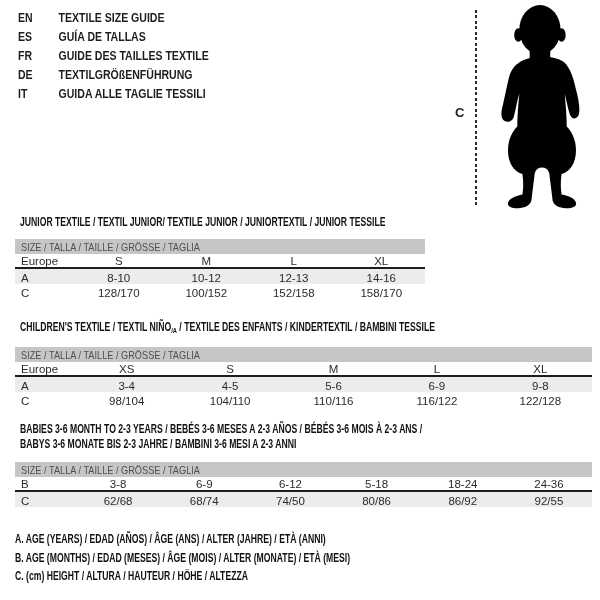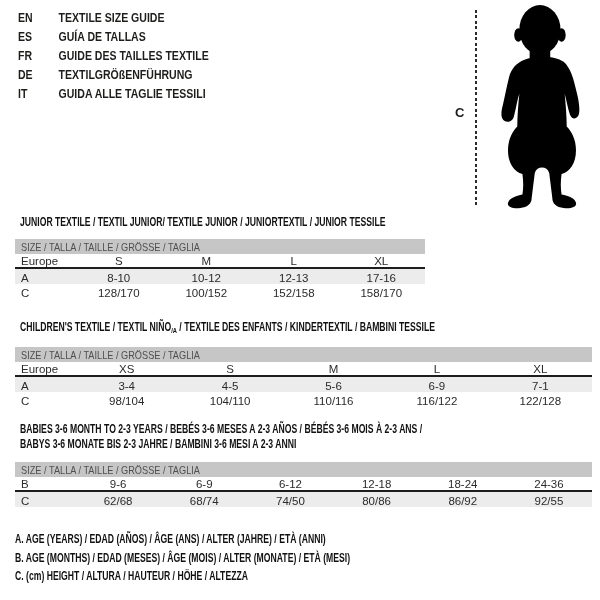--- a/index.html
+++ b/index.html
@@ -103,21 +103,21 @@
       <span class="cell">S</span>
       <span class="cell">M</span>
       <span class="cell">L</span>
       <span class="cell">XL</span>
     </div>
     <div class="t-row alt">
       <span class="cell-label">A</span>
       <span class="cell">8-10</span>
       <span class="cell">10-12</span>
       <span class="cell">12-13</span>
-      <span class="cell">17-16</span>
+      <span class="cell">14-16</span>
     </div>
     <div class="t-row">
       <span class="cell-label">C</span>
       <span class="cell">128/170</span>
       <span class="cell">100/152</span>
       <span class="cell">152/158</span>
       <span class="cell">158/170</span>
     </div>
   </div>
 
@@ -135,21 +135,21 @@
       <span class="cell">M</span>
       <span class="cell">L</span>
       <span class="cell">XL</span>
     </div>
     <div class="t-row alt">
       <span class="cell-label">A</span>
       <span class="cell">3-4</span>
       <span class="cell">4-5</span>
       <span class="cell">5-6</span>
       <span class="cell">6-9</span>
-      <span class="cell">7-1</span>
+      <span class="cell">9-8</span>
     </div>
     <div class="t-row">
       <span class="cell-label">C</span>
       <span class="cell">98/104</span>
       <span class="cell">104/110</span>
       <span class="cell">110/116</span>
       <span class="cell">116/122</span>
       <span class="cell">122/128</span>
     </div>
   </div>
@@ -157,24 +157,24 @@
   <div class="sec-title" id="babies-title">
     <div>BABIES 3-6 MONTH TO 2-3 YEARS / BEBÉS 3-6 MESES A 2-3 AÑOS / BÉBÉS 3-6 MOIS À 2-3 ANS /</div>
     <div>BABYS 3-6 MONATE BIS 2-3 JAHRE / BAMBINI 3-6 MESI A 2-3 ANNI</div>
   </div>
   <div class="size-table" id="babies-table">
     <div class="size-bar">
       <span class="condensed">SIZE / TALLA / TAILLE / GRÖSSE / TAGLIA</span>
     </div>
     <div class="t-row first">
       <span class="cell-label">B</span>
-      <span class="cell">9-6</span>
+      <span class="cell">3-8</span>
       <span class="cell">6-9</span>
       <span class="cell">6-12</span>
-      <span class="cell">12-18</span>
+      <span class="cell">5-18</span>
       <span class="cell">18-24</span>
       <span class="cell">24-36</span>
     </div>
     <div class="t-row alt">
       <span class="cell-label">C</span>
       <span class="cell">62/68</span>
       <span class="cell">68/74</span>
       <span class="cell">74/50</span>
       <span class="cell">80/86</span>
       <span class="cell">86/92</span>

